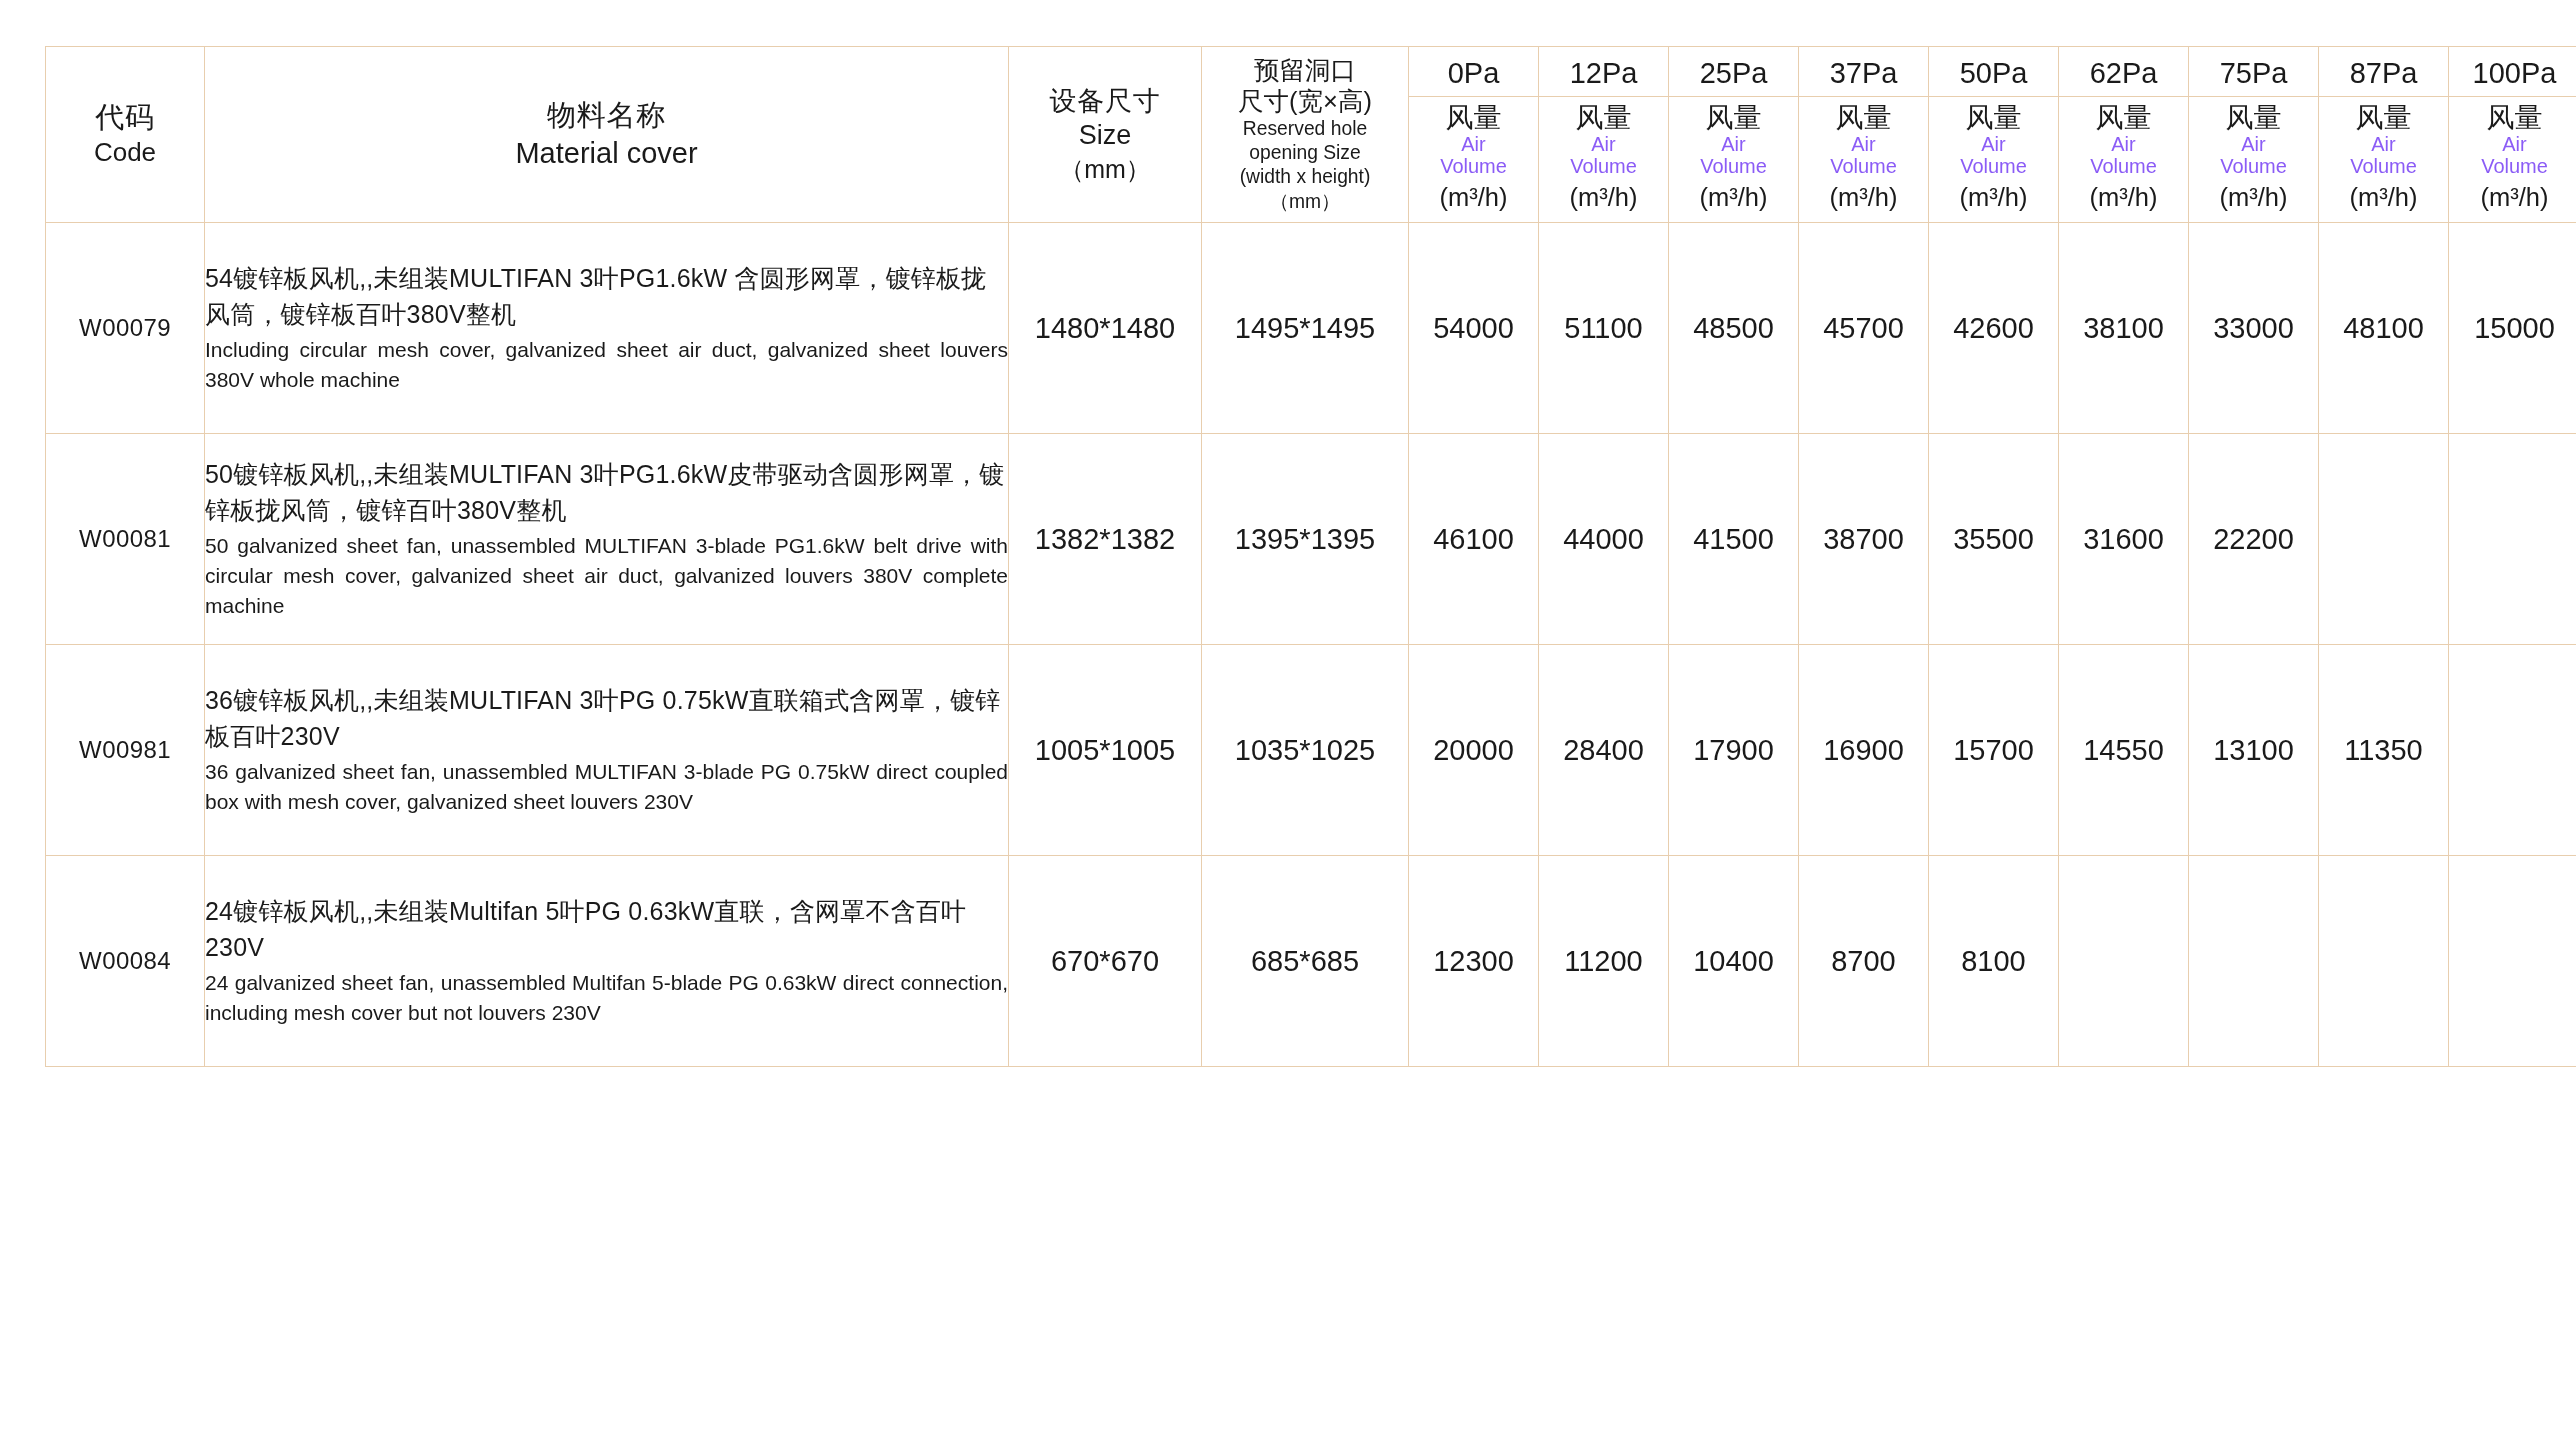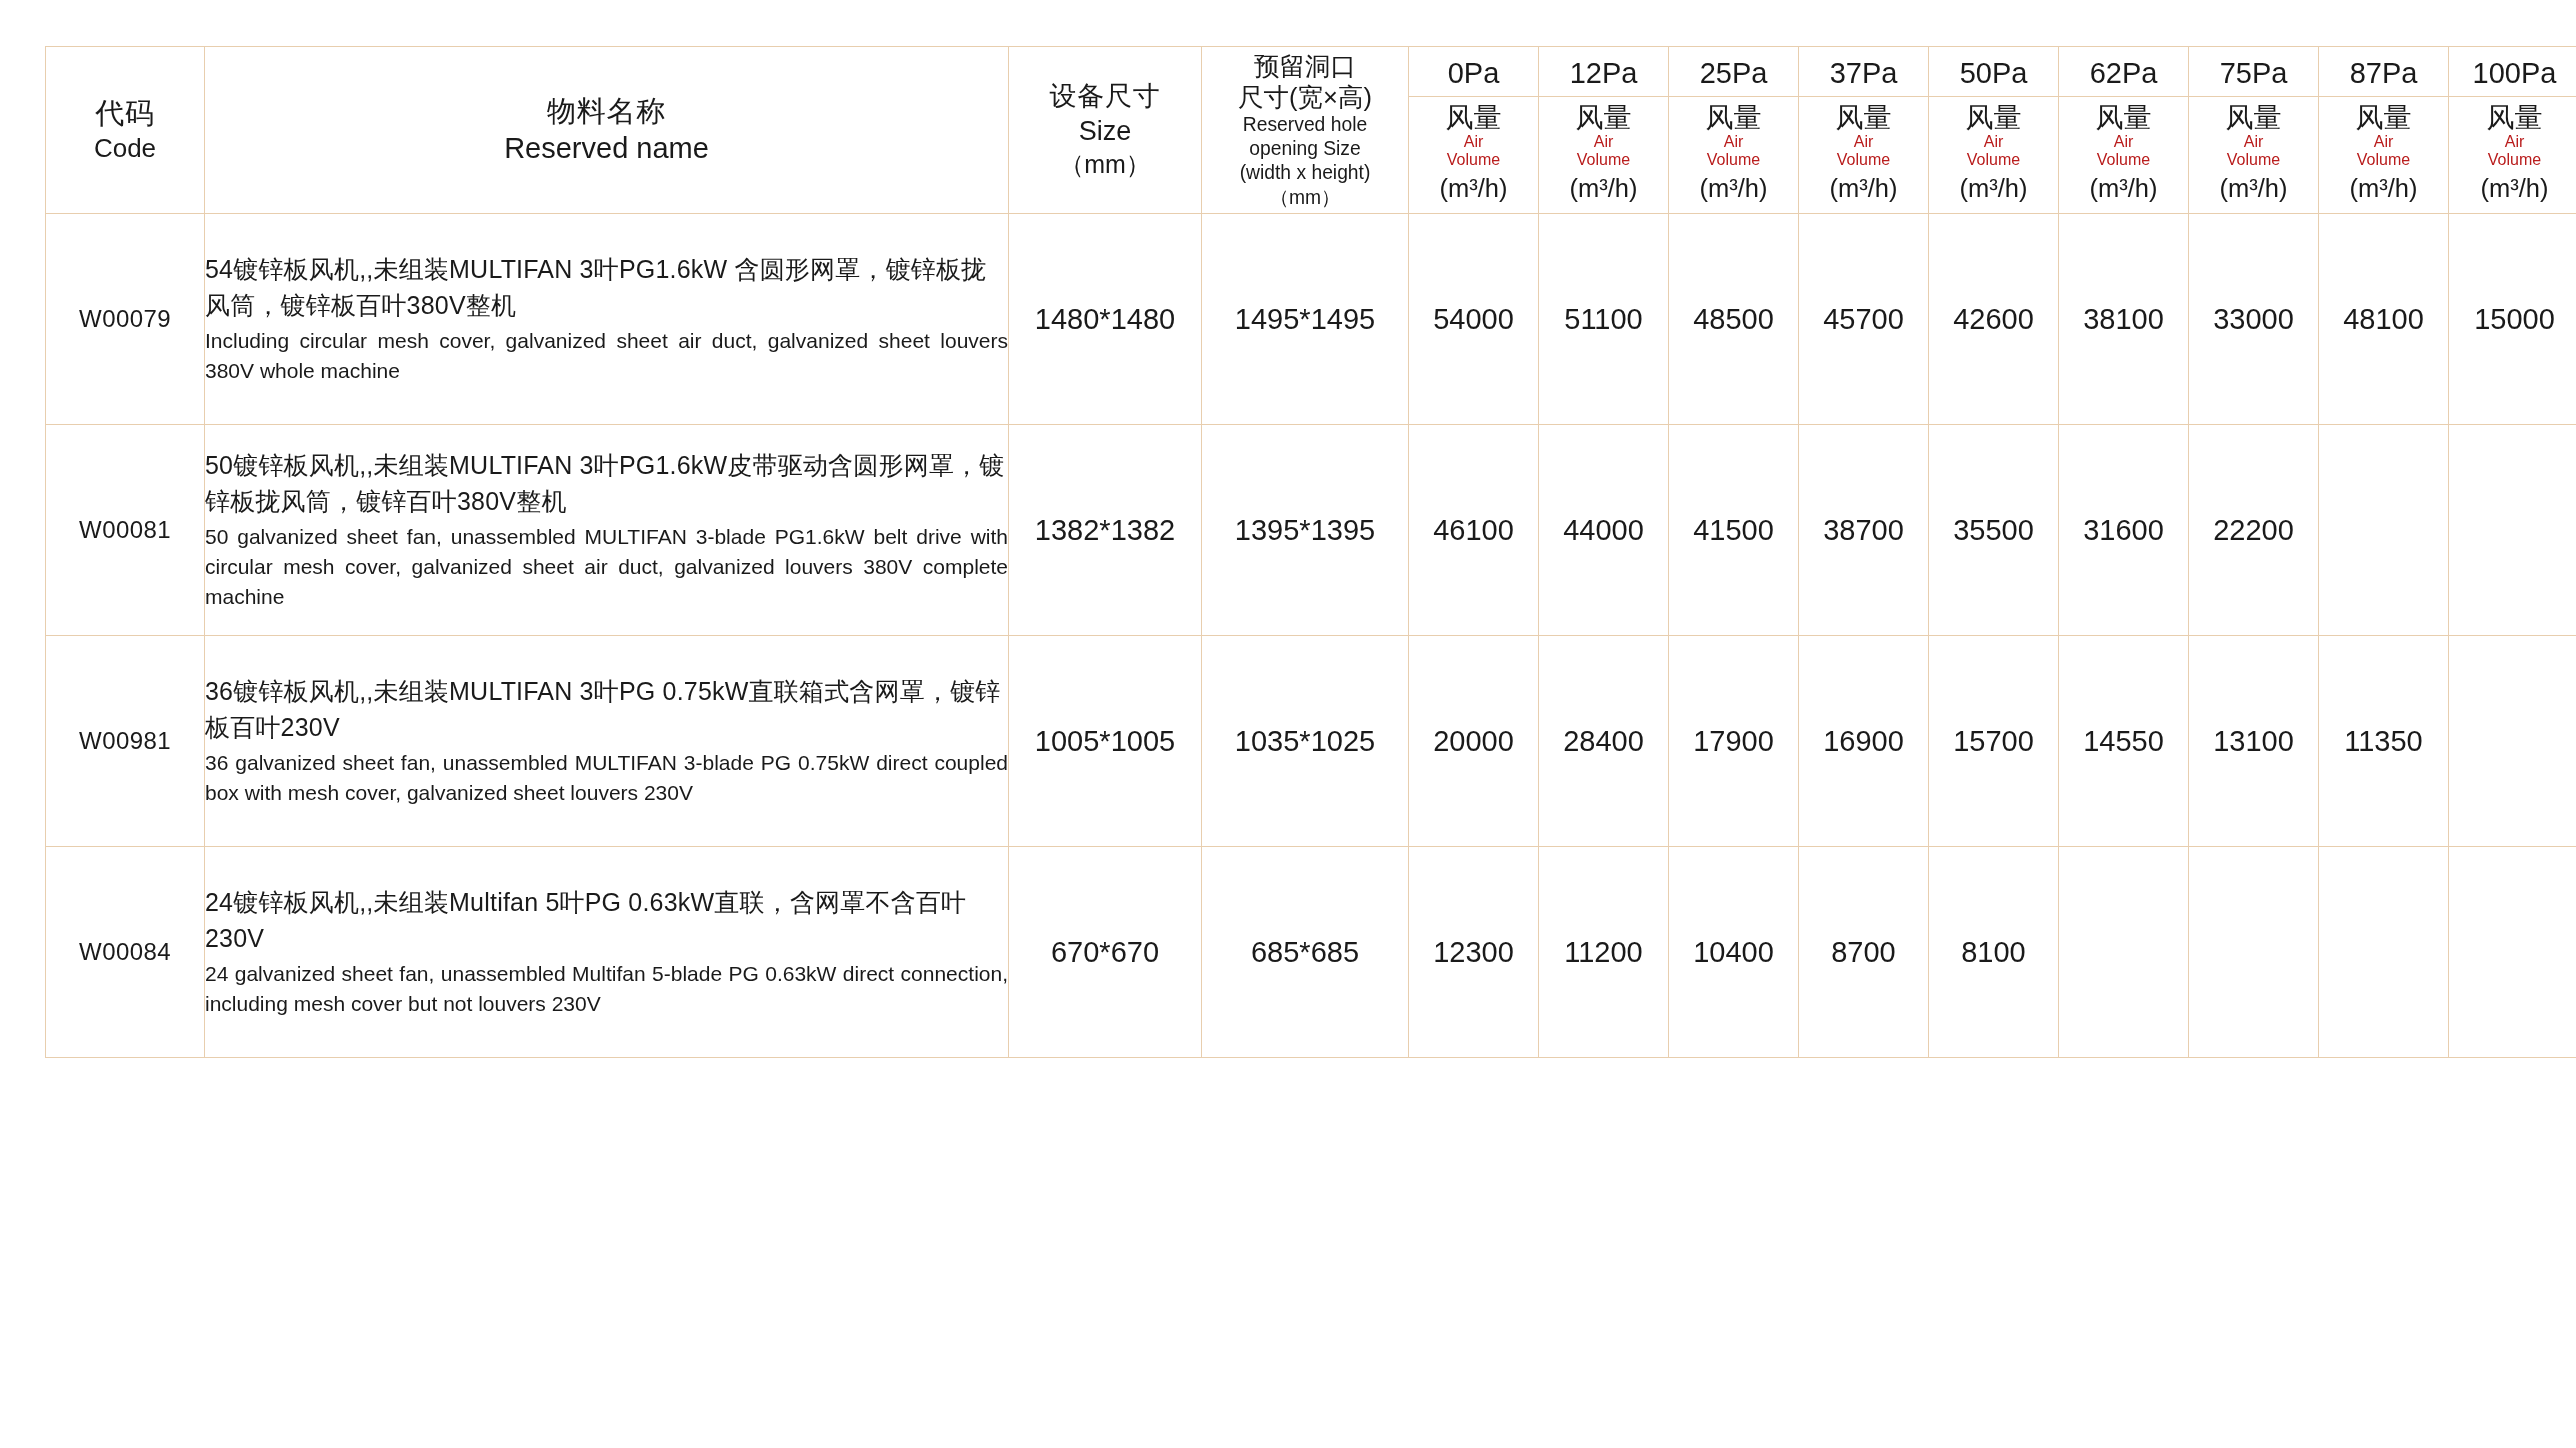--- a/index.html
+++ b/index.html
@@ -76,23 +76,23 @@
   }
   .press-sub {
     text-align: center;
   }
   .press-cn {
     font-size: 28px;
     line-height: 1.12;
     padding-top: 4.6px;
   }
   .press-en {
-    font-size: 16px;
+    font-size: 20px;
     line-height: 1.12;
-    color: #b91c1c;
+    color: #8b5cf6;
   }
   .press-unit {
     font-size: 25.5px;
     line-height: 1.5;
     padding-bottom: 6.2px;
   }
   
   .cell-code {
     text-align: center;
     font-size: 24px;
@@ -148,21 +148,21 @@
       <col style="width:132px">
     </colgroup>
     <thead>
       <tr>
         <td class="hdr-code" rowspan="2">
           <div class="hdr-cn-lg">代码</div>
           <div class="hdr-en-lg">Code</div>
         </td>
         <td class="hdr-name" rowspan="2">
           <div class="hdr-cn-lg">物料名称</div>
-          <div class="hdr-en-lg">Reserved name</div>
+          <div class="hdr-en-lg">Material cover</div>
         </td>
         <td class="hdr-size" rowspan="2">
           <div class="hdr-cn-lg">设备尺寸</div>
           <div class="hdr-en-lg">Size</div>
           <div class="hdr-unit">（mm）</div>
         </td>
         <td class="hdr-hole" rowspan="2">
           <div class="hdr-hole-cn">预留洞口</div>
           <div class="hdr-hole-cn">尺寸(宽×高)</div>
           <div class="hdr-hole-en">Reserved hole</div>

